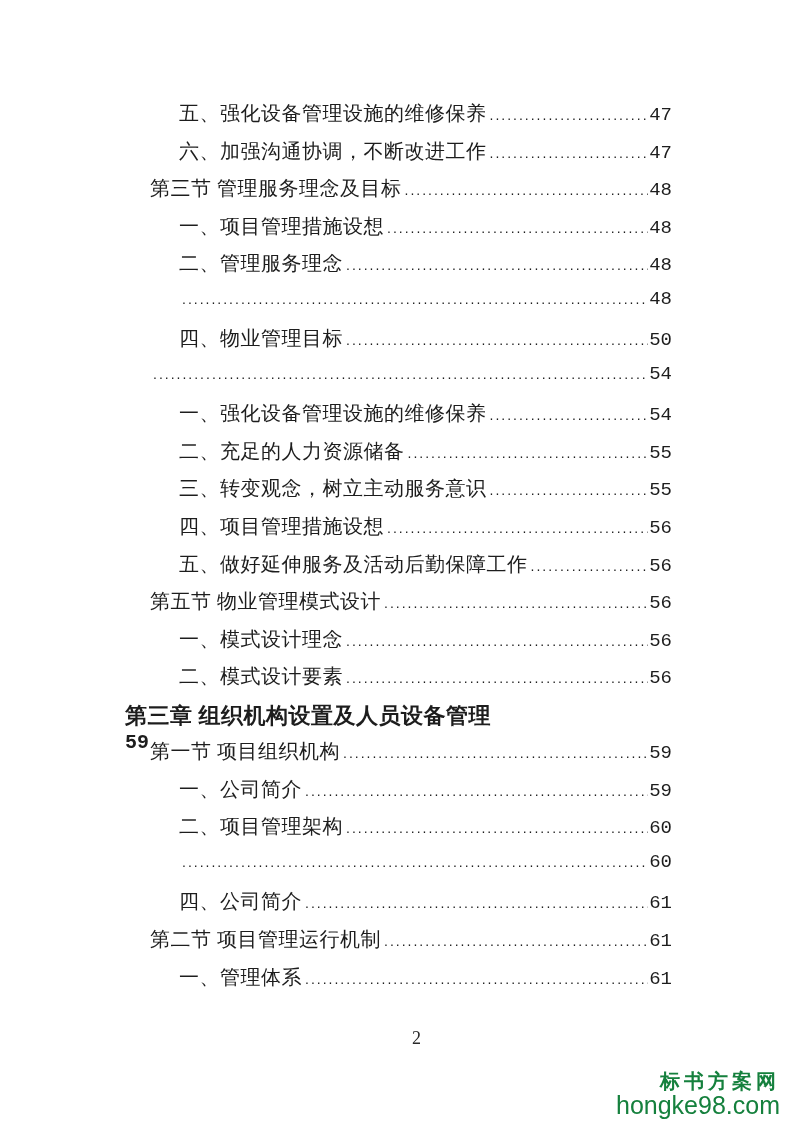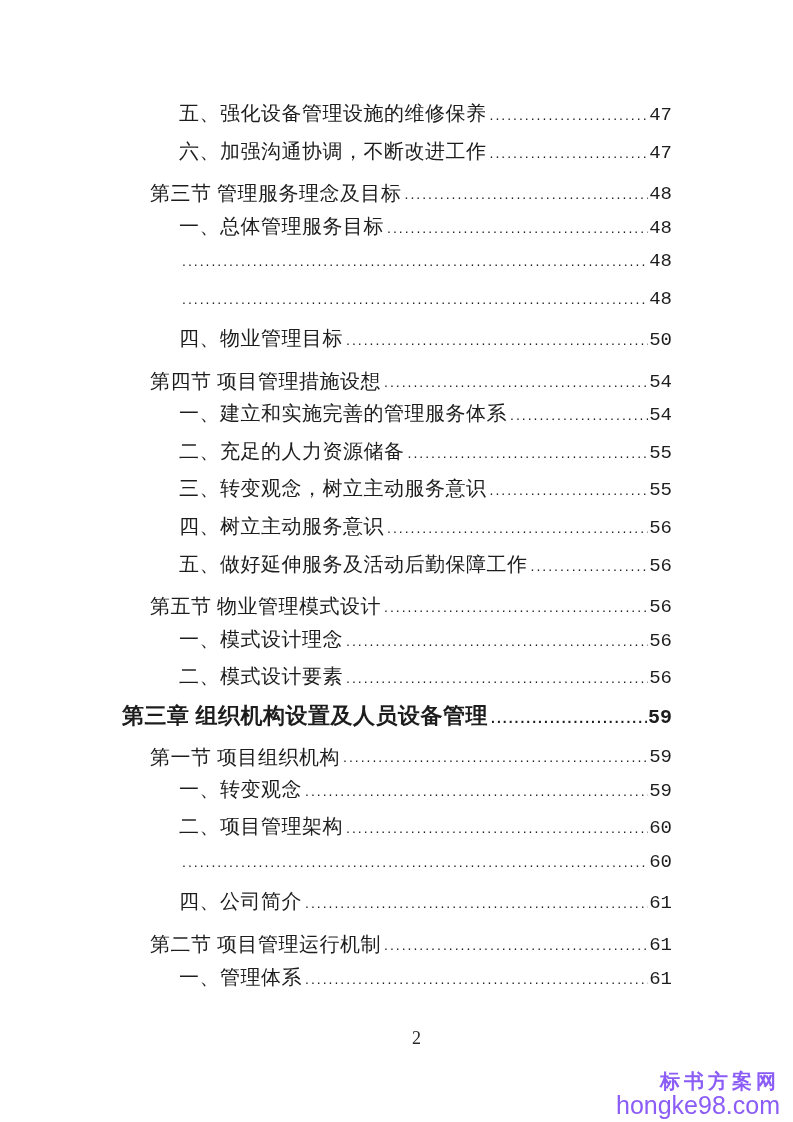--- a/index.html
+++ b/index.html
@@ -38,25 +38,25 @@
     font-size: 14px;
     letter-spacing: 2px;
     margin: 0 1px 0 3px;
     color: #1d1d1d;
   }
   .toc-line .pnum {
     font-family: Liberation Mono, monospace;
     font-size: 19px;
     white-space: nowrap;
   }
-  .lvl-chapter { font-weight: 700; }
+  .lvl-chapter { font-weight: 700; flex-direction: column; }
   .lvl-chapter .title { font-size: 22px; }
   .lvl-chapter .pnum { font-size: 20px; font-weight: 700; }
   .lvl-chapter .dots { font-weight: 700; }
-  .lvl-section { padding-left: 28px; align-items: center; }
+  .lvl-section { padding-left: 28px; }
   .lvl-sub { padding-left: 57px; text-align: center; }
   .footer-pagenum {
     position: absolute;
     left: 40px;
     right: 0;
     top: 1028px;
     text-align: center;
     font-size: 18px;
     color: #2a2a2a;
   }
@@ -94,59 +94,59 @@
         <span class="title">六、加强沟通协调，不断改进工作</span>
         <span class="dots">................................................................................................................................................................</span>
         <span class="pnum">47</span>
       </div>
       <div class="toc-line lvl-section">
         <span class="title">第三节 管理服务理念及目标</span>
         <span class="dots">................................................................................................................................................................</span>
         <span class="pnum">48</span>
       </div>
       <div class="toc-line lvl-sub">
-        <span class="title">一、总体管理服务目标</span>
-        <span class="dots">................................................................................................................................................................</span>
-        <span class="pnum">48</span>
-      </div>
-      <div class="toc-line lvl-sub">
+        <span class="title">一、项目管理措施设想</span>
+        <span class="dots">................................................................................................................................................................</span>
+        <span class="pnum">48</span>
+      </div>
+      <div class="toc-line lvl-sub">
+        <span class="title">二、管理服务理念</span>
         <span class="dots">................................................................................................................................................................</span>
         <span class="pnum">48</span>
       </div>
       <div class="toc-line lvl-sub">
         <span class="dots">................................................................................................................................................................</span>
         <span class="pnum">48</span>
       </div>
       <div class="toc-line lvl-sub">
         <span class="title">四、物业管理目标</span>
         <span class="dots">................................................................................................................................................................</span>
         <span class="pnum">50</span>
       </div>
       <div class="toc-line lvl-section">
-        <span class="title">第四节 项目管理措施设想</span>
         <span class="dots">................................................................................................................................................................</span>
         <span class="pnum">54</span>
       </div>
       <div class="toc-line lvl-sub">
-        <span class="title">一、建立和实施完善的管理服务体系</span>
+        <span class="title">一、强化设备管理设施的维修保养</span>
         <span class="dots">................................................................................................................................................................</span>
         <span class="pnum">54</span>
       </div>
       <div class="toc-line lvl-sub">
         <span class="title">二、充足的人力资源储备</span>
         <span class="dots">................................................................................................................................................................</span>
         <span class="pnum">55</span>
       </div>
       <div class="toc-line lvl-sub">
         <span class="title">三、转变观念，树立主动服务意识</span>
         <span class="dots">................................................................................................................................................................</span>
         <span class="pnum">55</span>
       </div>
       <div class="toc-line lvl-sub">
-        <span class="title">四、树立主动服务意识</span>
+        <span class="title">四、项目管理措施设想</span>
         <span class="dots">................................................................................................................................................................</span>
         <span class="pnum">56</span>
       </div>
       <div class="toc-line lvl-sub">
         <span class="title">五、做好延伸服务及活动后勤保障工作</span>
         <span class="dots">................................................................................................................................................................</span>
         <span class="pnum">56</span>
       </div>
       <div class="toc-line lvl-section">
         <span class="title">第五节 物业管理模式设计</span>
@@ -167,21 +167,21 @@
         <span class="title">第三章 组织机构设置及人员设备管理</span>
         <span class="dots">................................................................................................................................................................</span>
         <span class="pnum">59</span>
       </div>
       <div class="toc-line lvl-section">
         <span class="title">第一节 项目组织机构</span>
         <span class="dots">................................................................................................................................................................</span>
         <span class="pnum">59</span>
       </div>
       <div class="toc-line lvl-sub">
-        <span class="title">一、转变观念</span>
+        <span class="title">一、公司简介</span>
         <span class="dots">................................................................................................................................................................</span>
         <span class="pnum">59</span>
       </div>
       <div class="toc-line lvl-sub">
         <span class="title">二、项目管理架构</span>
         <span class="dots">................................................................................................................................................................</span>
         <span class="pnum">60</span>
       </div>
       <div class="toc-line lvl-sub">
         <span class="dots">................................................................................................................................................................</span>
@@ -197,17 +197,17 @@
         <span class="dots">................................................................................................................................................................</span>
         <span class="pnum">61</span>
       </div>
       <div class="toc-line lvl-sub">
         <span class="title">一、管理体系</span>
         <span class="dots">................................................................................................................................................................</span>
         <span class="pnum">61</span>
       </div>
     </div>
   <div class="footer-pagenum">2</div>
-  <div class="watermark" style="color: #8b5cf6;">
+  <div class="watermark" style="color: #15803d;">
     <div class="wm-name">标书方案网</div>
     <div class="wm-url">hongke98.com</div>
   </div>
 </div>
 
 </body></html>

